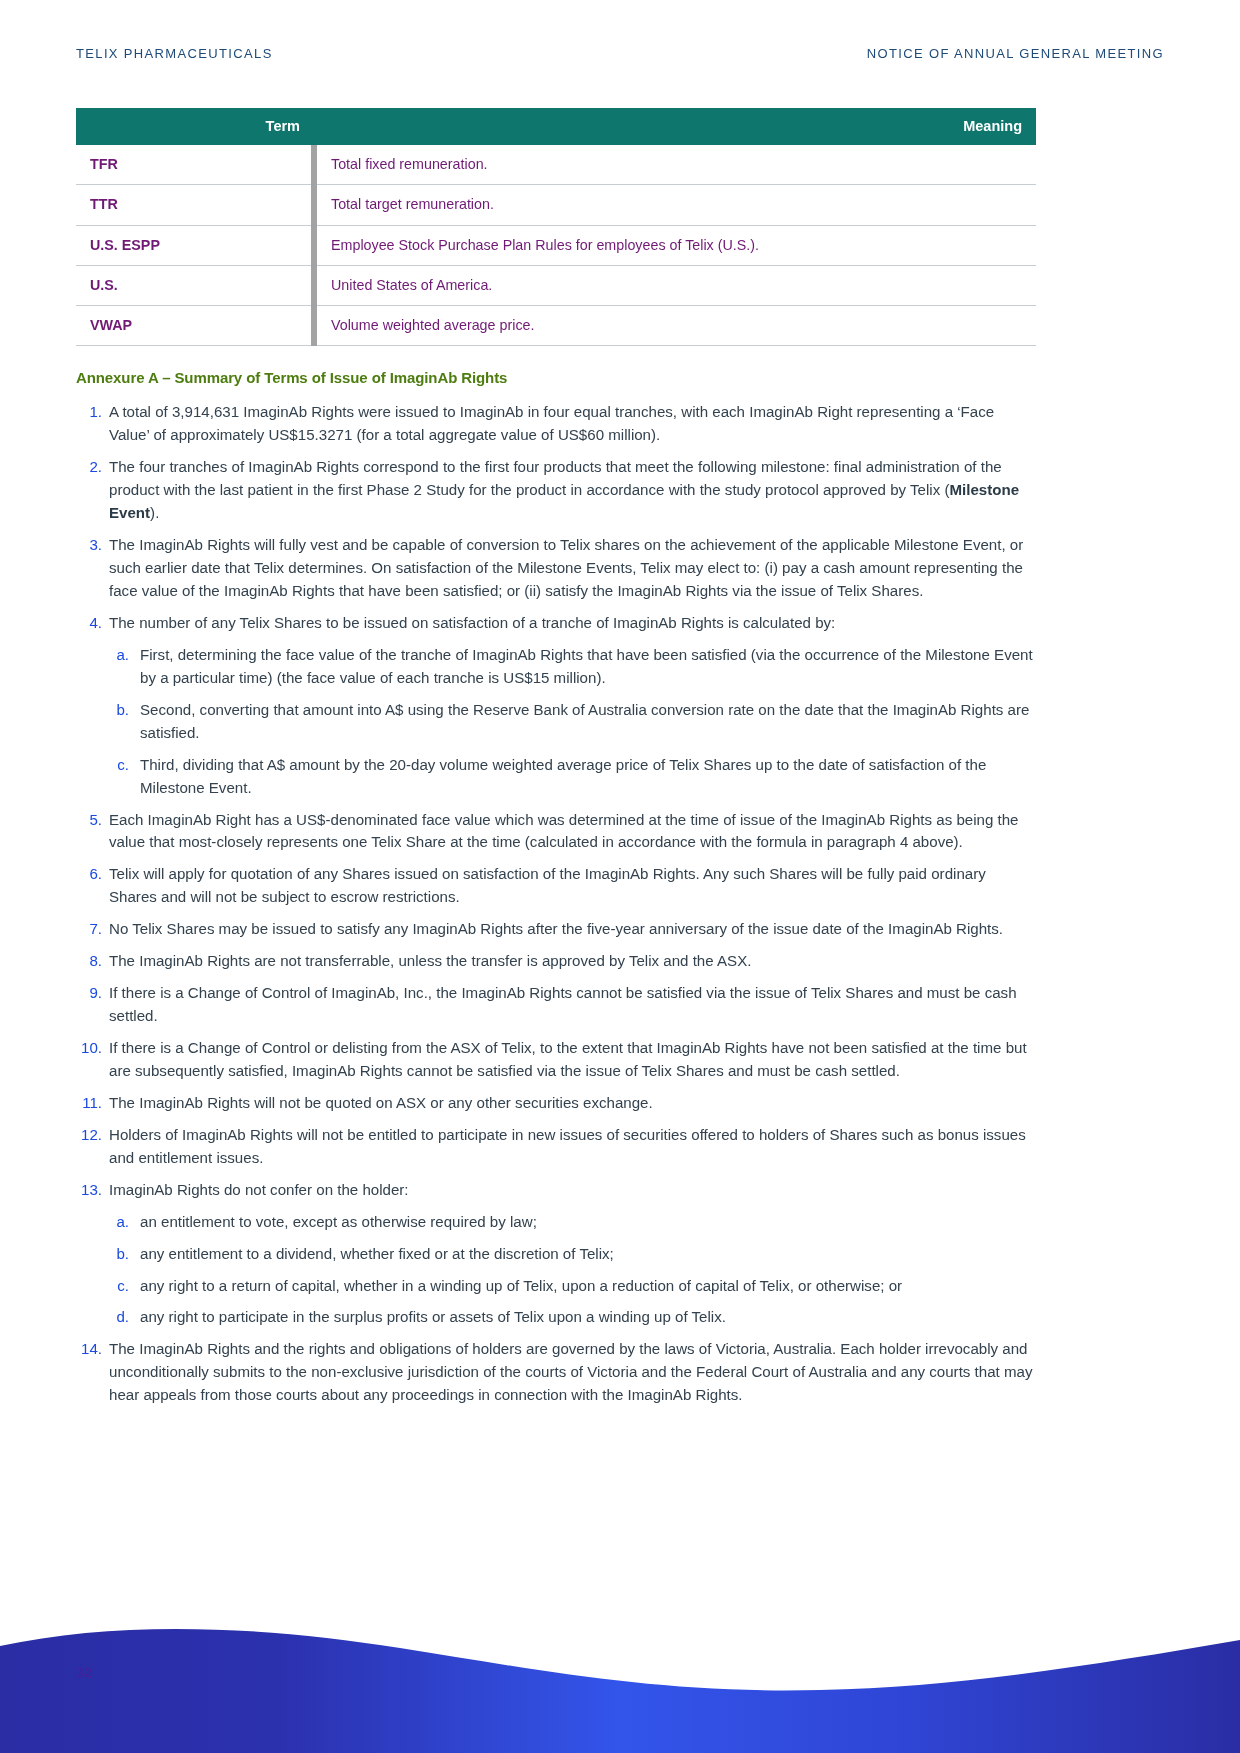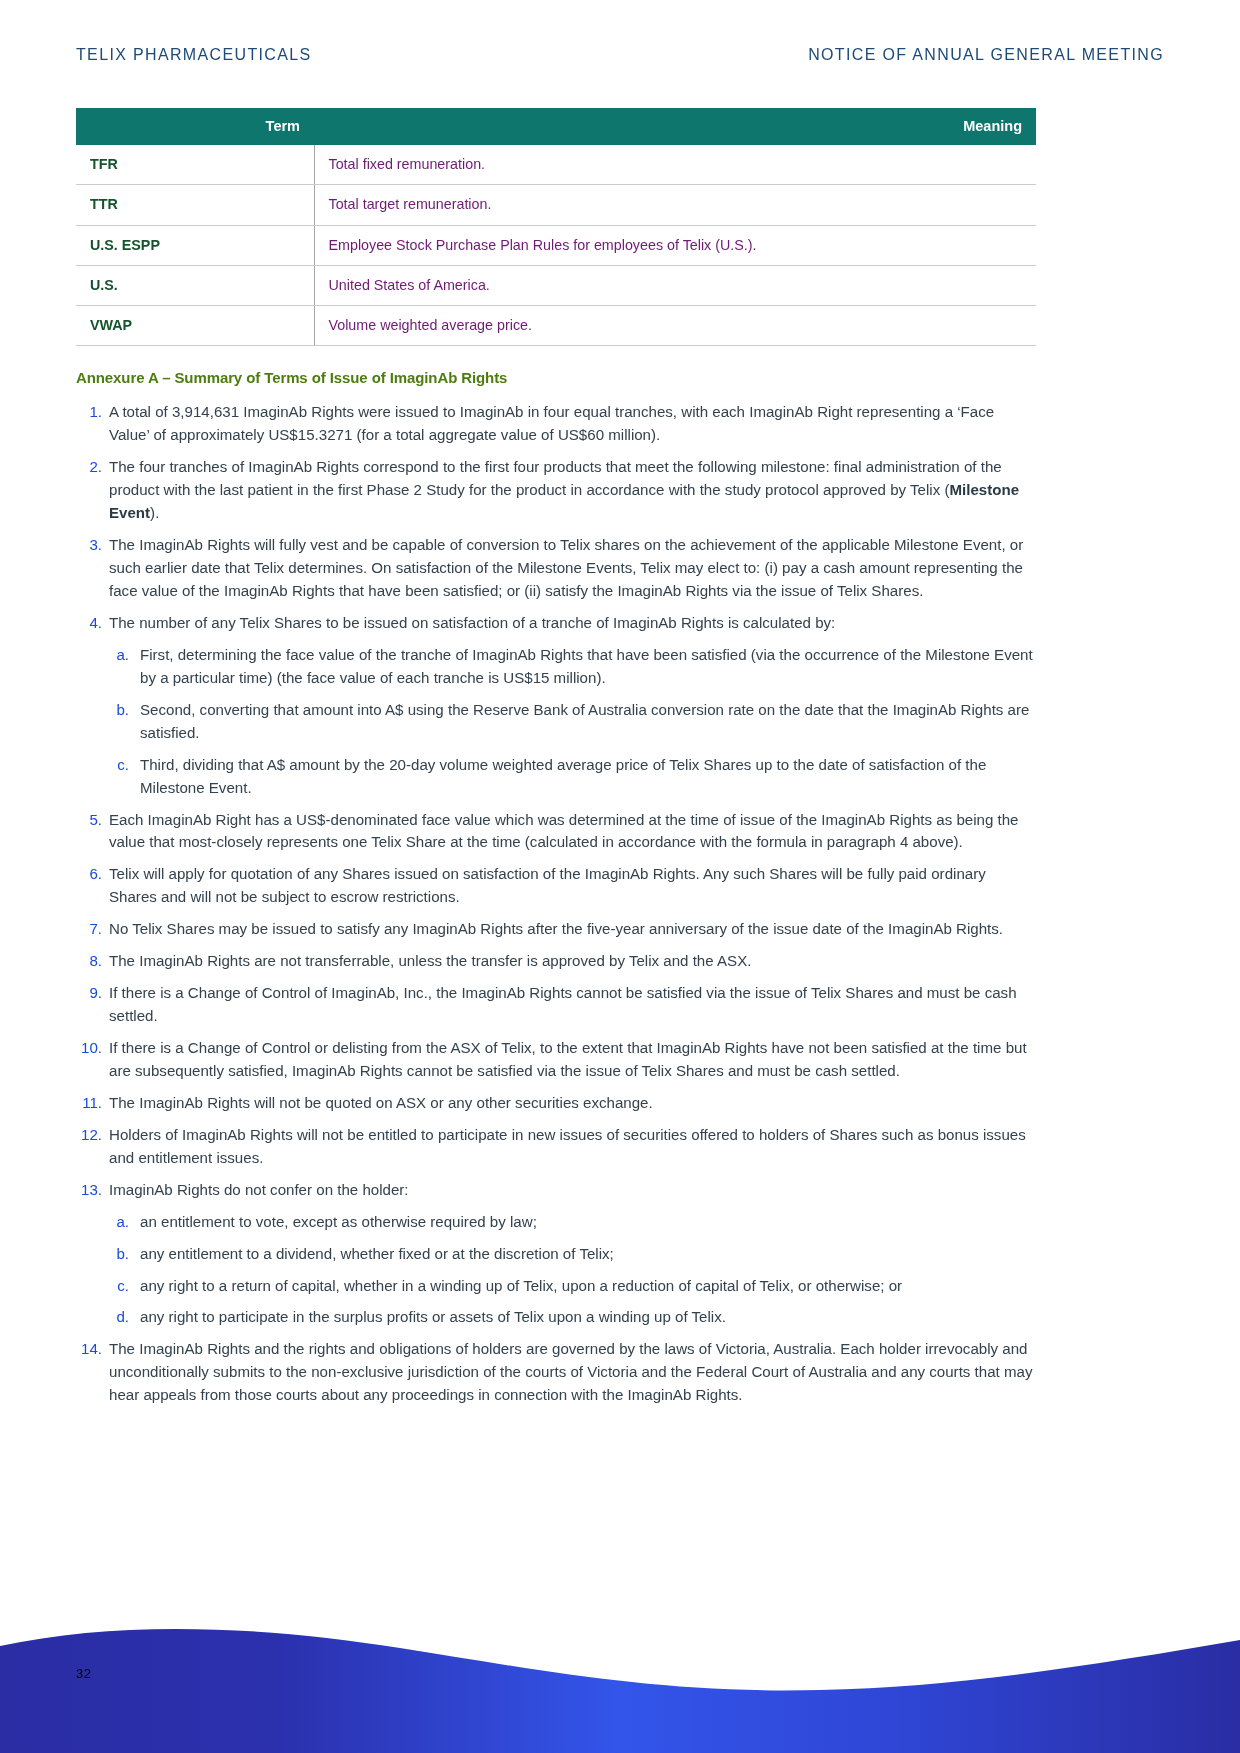--- a/index.html
+++ b/index.html
@@ -24,21 +24,21 @@
   .running-header {
     position: absolute;
     top: 46px;
     left: 76px;
     right: 76px;
     display: flex;
     justify-content: space-between;
     align-items: baseline;
   }
   .running-header span {
-    font-size: 16px;
+    font-size: 13px;
     letter-spacing: 1.35px;
     color: #1e4a78;
     font-weight: 400;
   }
   .rh-right { text-align: right; }
 
   
   .content {
     position: absolute;
     top: 108px;
@@ -65,22 +65,22 @@
   table.glossary td {
     font-size: 14.3px;
     padding: 9px 14px 10px 14px;
     border-bottom: 1px solid #c7ced3;
     vertical-align: top;
     line-height: 1.42;
     color: #701a75;
   }
   table.glossary td.term {
     font-weight: 700;
-    border-right: 1px solid #a3a3a3;
-    color: #14532d;
+    border-right: 6px solid #a3a3a3;
+    color: #701a75;
   }
 
   
   h1.annexure-title {
     font-size: 15px;
     line-height: 1.2;
     font-weight: 700;
     color: #4d7c0f;
     margin: 23px 0 14px 0;
     letter-spacing: -0.1px;
@@ -143,23 +143,24 @@
     width: 1240px;
     height: 205px;
     overflow: hidden;
     pointer-events: none;
   }
   .footer-wave svg { display: block; }
   .page-number {
     position: absolute;
     left: 76px;
     bottom: 72px;
-    color: #000000;
+    color: #4c1d95;
     font-size: 13px;
     letter-spacing: 0.5px;
+    font-family: Liberation Mono, monospace;
   }
 </style>
 </head>
 <body>
 
 <div class="page">
 
   <div class="running-header">
     <span class="rh-left">TELIX PHARMACEUTICALS</span>
     <span class="rh-right">NOTICE OF ANNUAL GENERAL MEETING</span>

